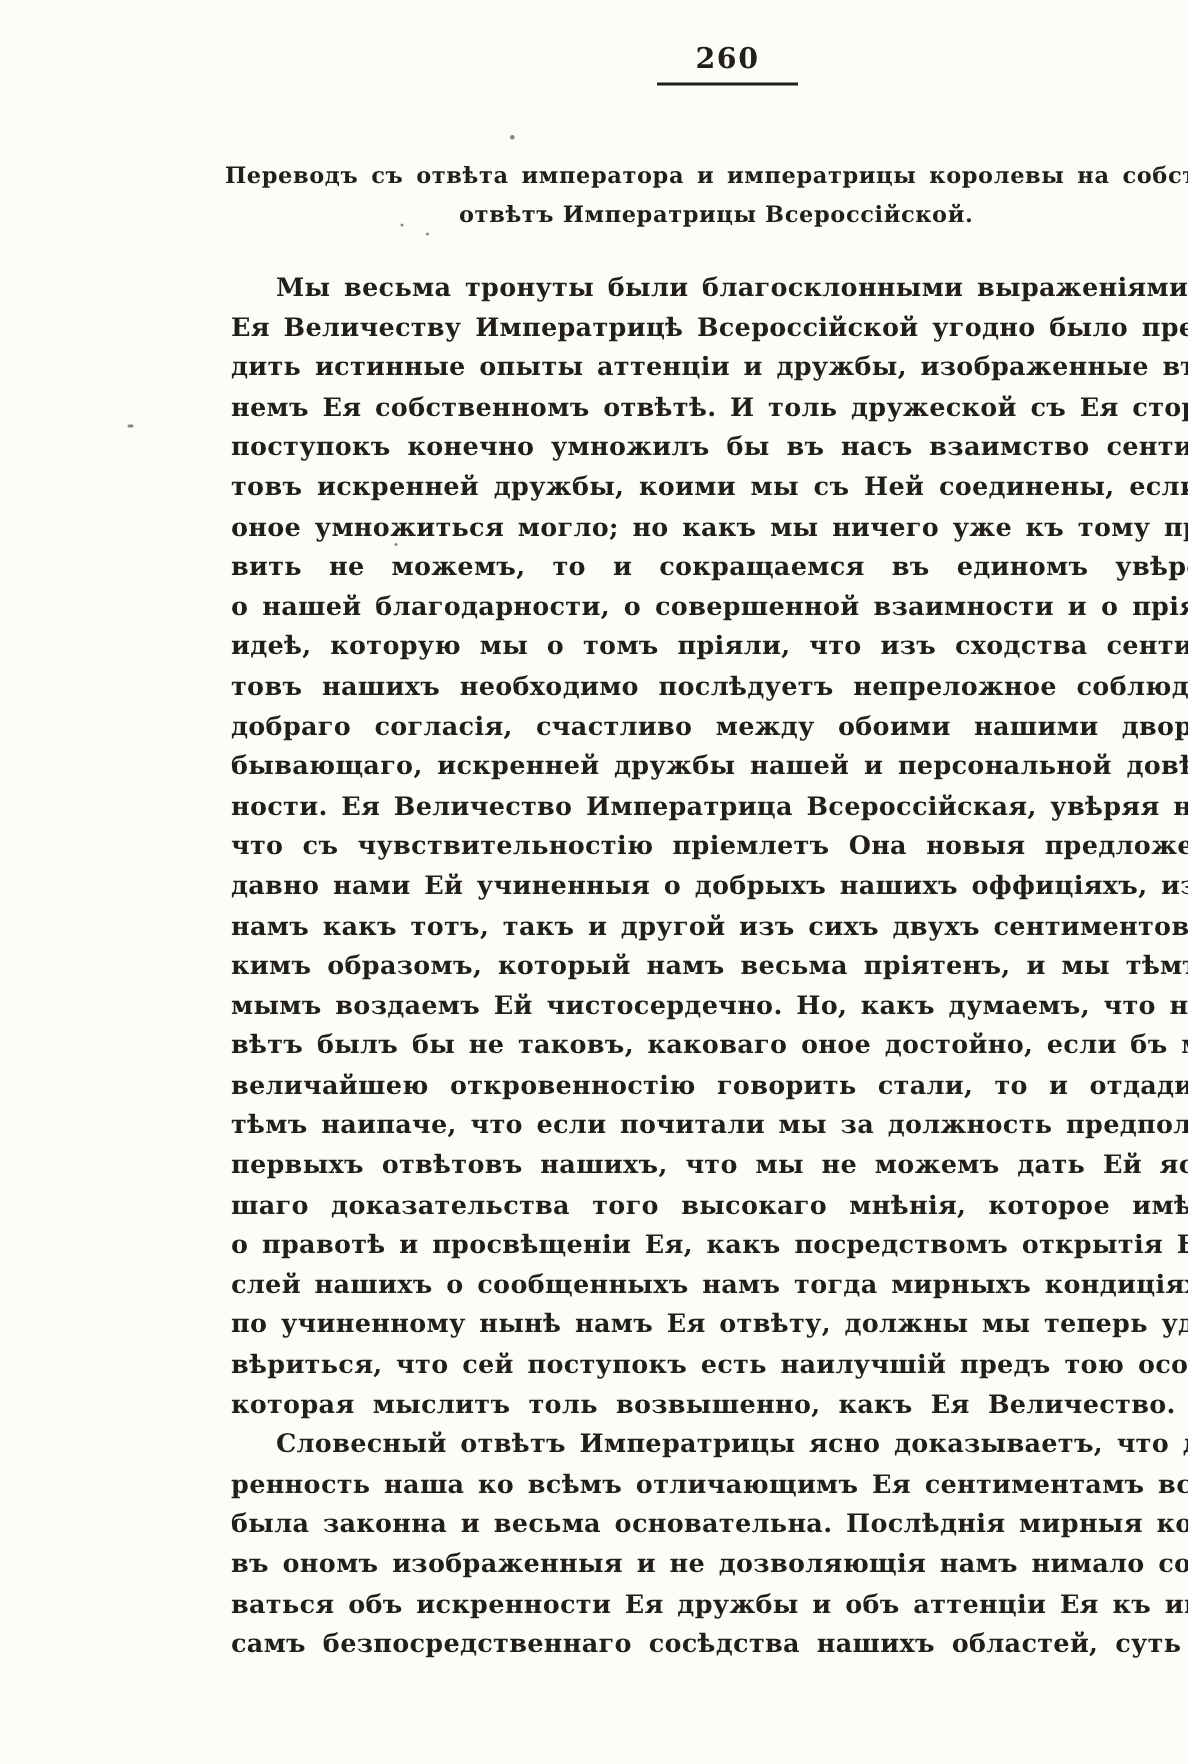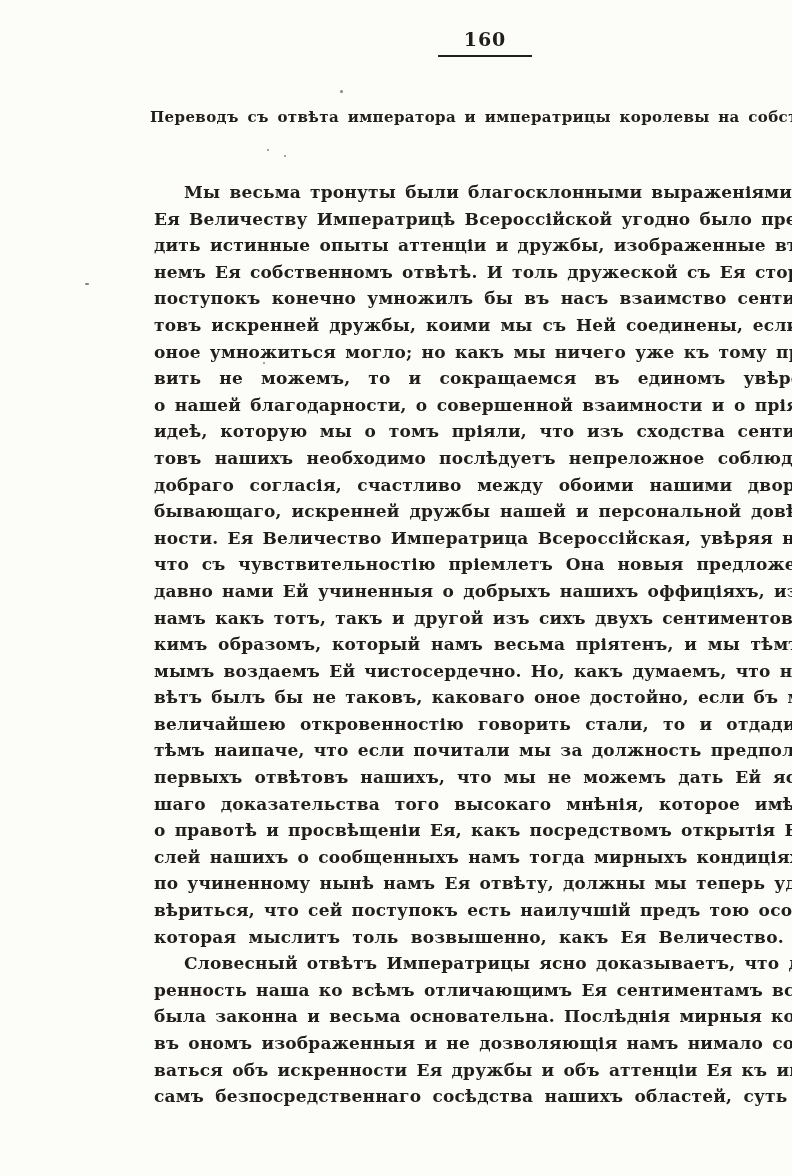--- a/index.html
+++ b/index.html
@@ -95,25 +95,26 @@
   .speck.s3 { left: 284px; top: 155px; width: 2px; height: 2px; }
   .speck.s4 { left: 85px;  top: 283px; width: 4px; height: 2px; border-radius: 1px; }
   .speck.s5 { left: 263px; top: 362px; width: 2px; height: 2px; }
 </style>
 </head>
 <body>
 
 <div class="page">
 
   <div class="page-number-wrap">
-    <span class="page-number">160</span>
+    <span class="page-number">260</span>
   </div>
 
   <div class="heading-line1">Переводъ съ отвѣта императора и императрицы королевы на собствен</div>
 
+  <div class="heading-line2">отвѣтъ Императрицы Всероссійской.</div>
 
   <div class="body-text">
       <div class="line indent">Мы весьма тронуты были благосклонными выраженіями, коими</div>
       <div class="line">Ея Величеству Императрицѣ Всероссійской угодно было препрово</div>
       <div class="line">дить истинные опыты аттенціи и дружбы, изображенные въ послѣд</div>
       <div class="line">немъ Ея собственномъ отвѣтѣ.  И толь дружеской съ Ея стороны</div>
       <div class="line">поступокъ конечно умножилъ бы въ насъ взаимство сентимен</div>
       <div class="line">товъ искренней дружбы, коими мы съ Ней соединены, если бъ</div>
       <div class="line">оное умножиться могло; но какъ мы ничего уже къ тому приба</div>
       <div class="line">вить не можемъ, то и сокращаемся въ единомъ увѣреніи</div>

